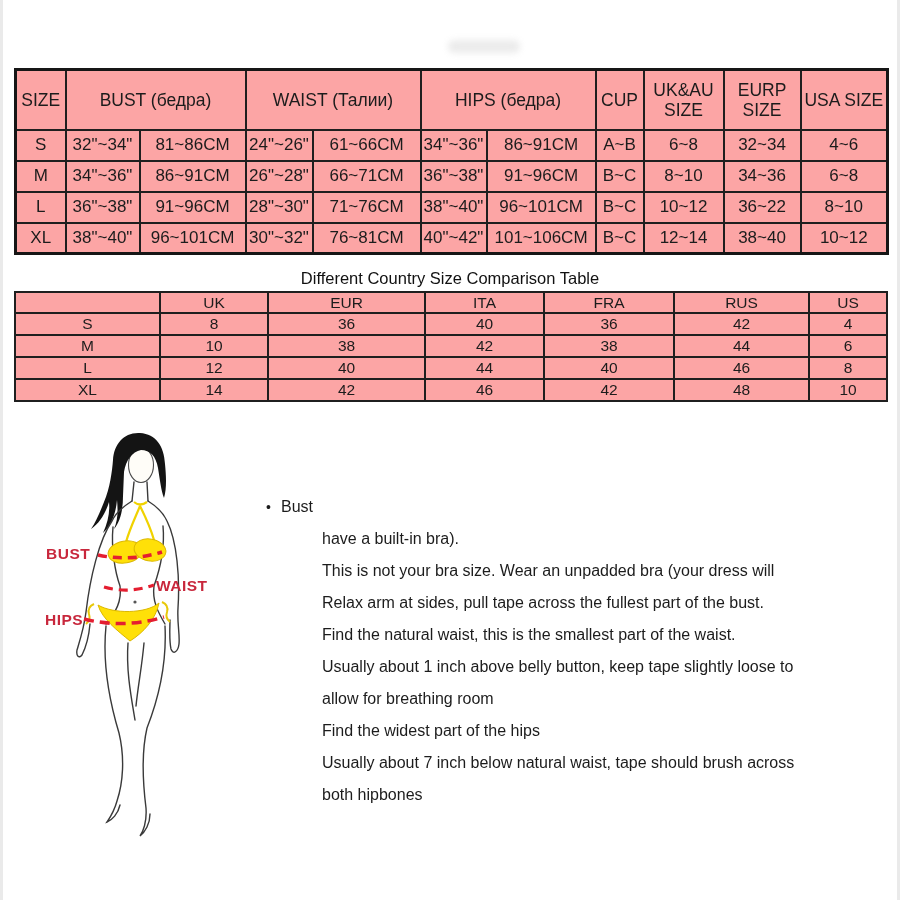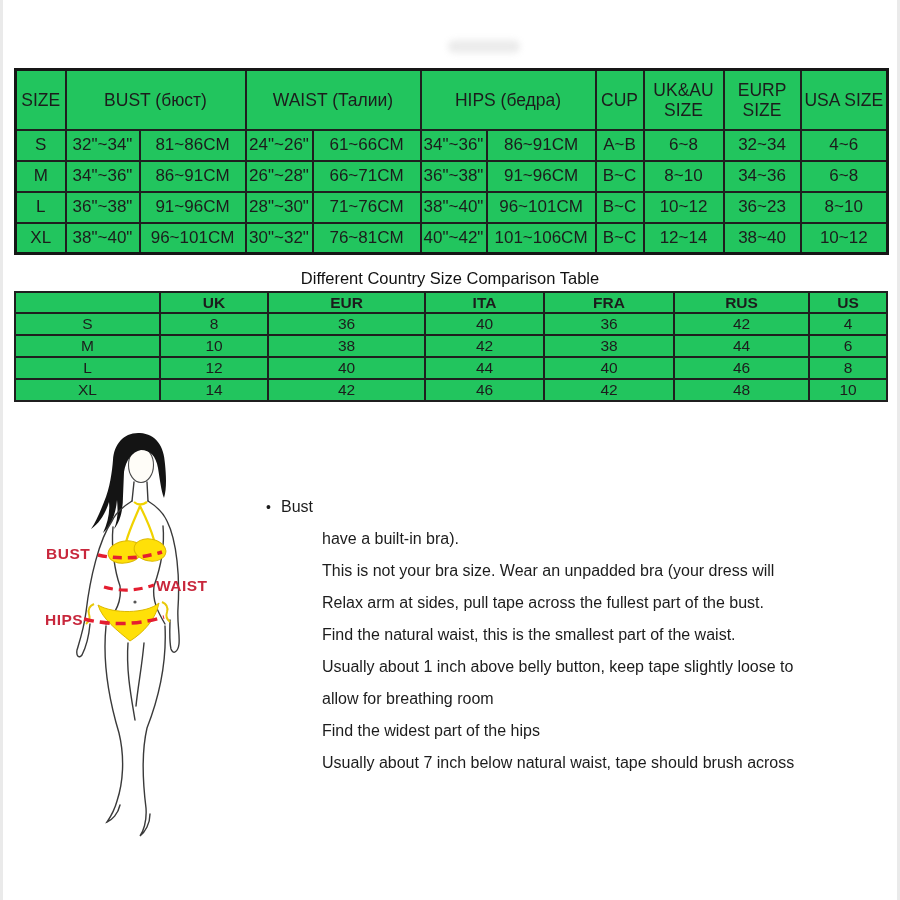--- a/index.html
+++ b/index.html
@@ -5,36 +5,36 @@
   html,body{margin:0;padding:0;}
   body{
     width:900px;height:900px;position:relative;background:#ffffff;
     font-family:"Liberation Sans","DejaVu Sans",sans-serif;color:#1c1c1c;
     overflow:hidden;
   }
   .edge{position:absolute;top:0;bottom:0;width:3px;background:#d9d9d9;opacity:.55;}
   .edge.left{left:0;} .edge.right{right:0;}
   .smudge{position:absolute;left:448px;top:40px;width:72px;height:13px;background:#bfbfbf;opacity:.30;filter:blur(3px);border-radius:6px;}
 
-  table{border-collapse:collapse;table-layout:fixed;position:absolute;background:#22c55e;}
+  table{border-collapse:collapse;table-layout:fixed;position:absolute;background:#fca5a5;}
   th,td{border:2px solid #1f1f1f;text-align:center;vertical-align:middle;padding:0;overflow:hidden;}
 
   .size-table{left:14px;top:68px;width:872px;border:3px solid #161616;}
   .size-table th{font-size:17.5px;font-weight:400;line-height:1.15;}
   .size-table thead tr{height:60px;}
   .size-table tbody tr{height:31px;}
   .size-table td{font-size:17px;}
   .size-table .narrow{padding:0 2px;margin-left:29px;}
 
   .cmp-title{position:absolute;left:0;top:269px;width:900px;text-align:center;
     font-size:16.5px;color:#111;}
   .cmp-table{left:14px;top:291px;width:872px;border:2.5px solid #161616;}
   .cmp-table thead tr{height:21px;}
   .cmp-table tbody tr{height:22px;}
-  .cmp-table th{font-size:15.5px;font-weight:700;}
+  .cmp-table th{font-size:15.5px;font-weight:400;}
   .cmp-table td{font-size:15.5px;}
 
   .figure-wrap{position:absolute;left:28px;top:428px;width:235px;height:425px;}
   .figure-wrap svg{width:100%;height:100%;display:block;}
 
   .guide{position:absolute;left:266px;top:445px;width:622px;}
   .g-line{height:32px;line-height:32px;font-size:16px;white-space:nowrap;}
   .g-title{height:32px;line-height:32px;font-size:16px;white-space:nowrap;margin-top:46px;}
   .g-title .bullet{display:inline-block;width:15px;font-size:14px;vertical-align:top;}
   .g-body{margin-left:56px;}
@@ -60,21 +60,21 @@
       <col style="width:66px">
     <col style="width:109px">
       <col style="width:48px">
       <col style="width:80px">
     <col style="width:77px">
       <col style="width:87px">
   </colgroup>
   <thead>
     <tr>
       <th>SIZE</th>
-      <th colspan="2">BUST (бюст)</th>
+      <th colspan="2">BUST (бедра)</th>
       <th colspan="2">WAIST (Талии)</th>
       <th colspan="2">HIPS (бедра)</th>
       <th>CUP</th>
       <th class="narrow">UK&amp;AU SIZE</th>
       <th class="narrow">EURP SIZE</th>
       <th>USA SIZE</th>
     </tr>
   </thead>
   <tbody>
     <tr>
@@ -106,21 +106,21 @@
     <tr>
       <td>L</td>
       <td>36"~38"</td>
       <td>91~96CM</td>
       <td>28"~30"</td>
       <td>71~76CM</td>
       <td>38"~40"</td>
       <td>96~101CM</td>
       <td>B~C</td>
       <td>10~12</td>
-      <td>36~23</td>
+      <td>36~22</td>
       <td>8~10</td>
     </tr>
     <tr>
       <td>XL</td>
       <td>38"~40"</td>
       <td>96~101CM</td>
       <td>30"~32"</td>
       <td>76~81CM</td>
       <td>40"~42"</td>
       <td>101~106CM</td>
@@ -249,13 +249,14 @@
   <div class="g-line g-body">have a built-in bra).</div>
   <div class="g-line g-body">This is not your bra size. Wear an unpadded bra (your dress will</div>
   <div class="g-line g-body">Relax arm at sides, pull tape across the fullest part of the bust.</div>
 
   <div class="g-line g-body">Find the natural waist, this is the smallest part of the waist.</div>
   <div class="g-line g-body">Usually about 1 inch above belly button, keep tape slightly loose to</div>
   <div class="g-line g-body">allow for breathing room</div>
 
   <div class="g-line g-body">Find the widest part of the hips</div>
   <div class="g-line g-body">Usually about 7 inch below natural waist, tape should brush across</div>
+  <div class="g-line g-body">both hipbones</div>
 </div>
 
 </body></html>

